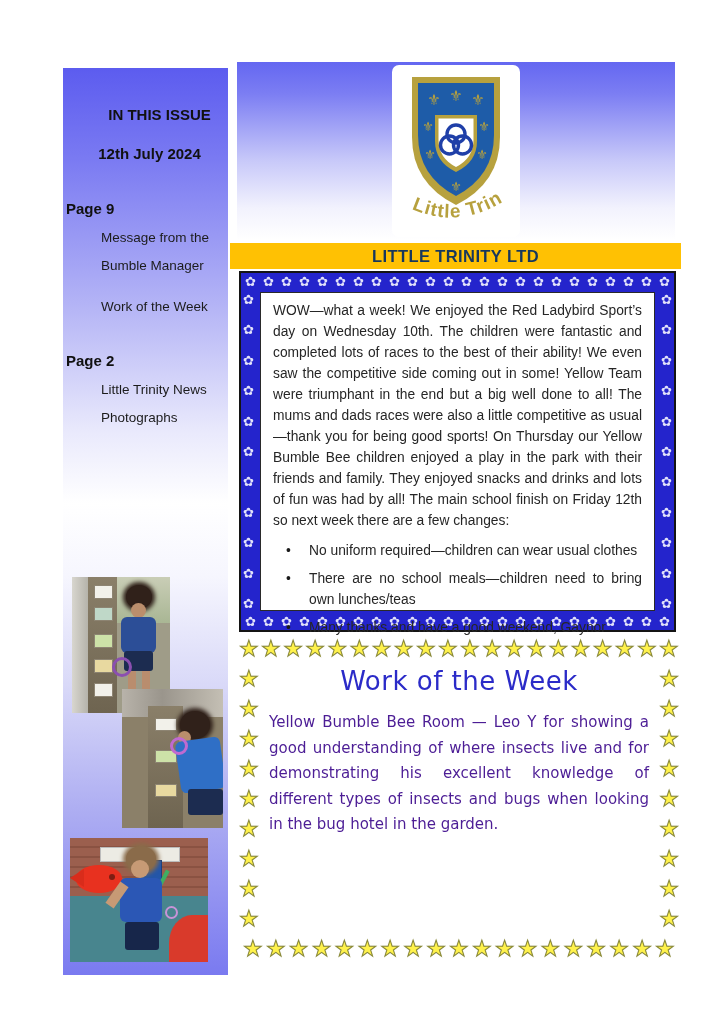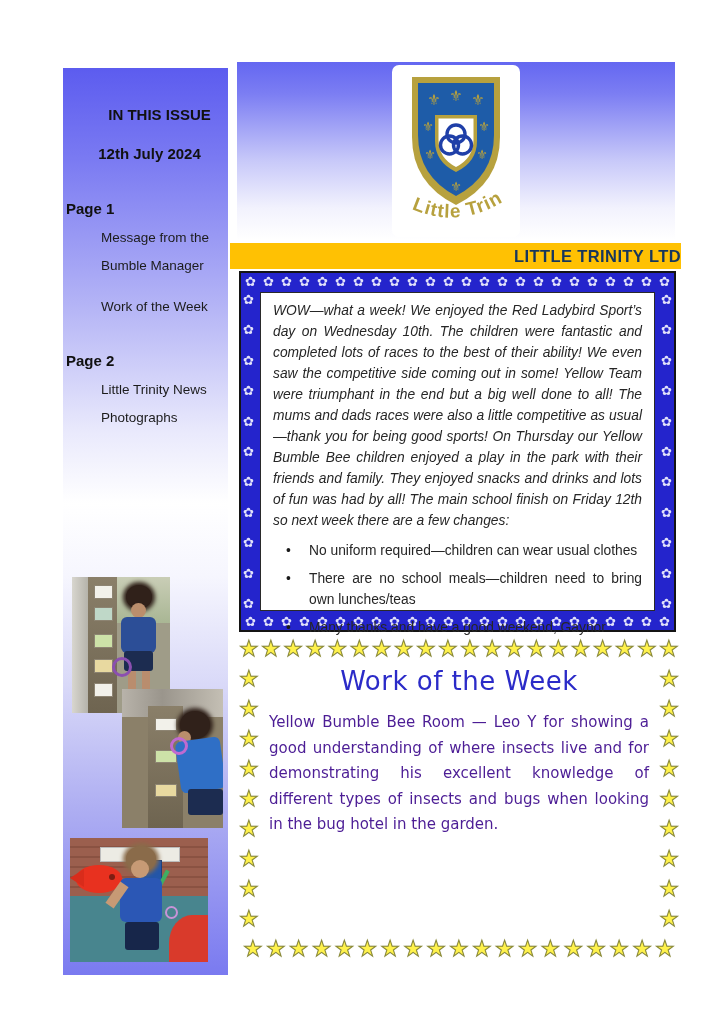--- a/index.html
+++ b/index.html
@@ -62,40 +62,40 @@
   .hero{
     left:237px;top:62px;width:438px;height:178px;
     background:linear-gradient(180deg,#6467f1 0%,#7c7ef3 18%,#c7c8f9 55%,#f2f2fd 82%,#ffffff 100%);
   }
   .logo-plate{
     position:absolute;left:50%;transform:translateX(-50%);top:3px;
     width:128px;height:172px;background:#ffffff;border-radius:7px;
   }
   .band{
     left:230px;top:243px;width:451px;height:26px;background:#ffc103;
-    display:flex;align-items:center;justify-content:flex-end;
+    display:flex;align-items:center;justify-content:center;
     font-weight:bold;font-size:16.5px;color:#17375d;letter-spacing:.4px;
   }
 
   
   .msg-box{
     left:239px;top:271px;width:437px;height:361px;
     background:#2424cc;border:2px solid #141414;box-sizing:border-box;
   }
   .fl-strip{position:absolute;display:flex;justify-content:space-between;
     color:#e2e2fa;font-size:13px;line-height:1;pointer-events:none;}
   .fl-top{top:2px;left:4px;right:4px;}
   .fl-bottom{bottom:2px;left:4px;right:4px;}
   .fl-left{top:20px;bottom:20px;left:2px;flex-direction:column;}
   .fl-right{top:20px;bottom:20px;right:2px;flex-direction:column;}
   .msg-inner{
     position:absolute;left:19px;right:19px;top:19px;bottom:19px;
     background:#fff;border:1px solid #2a2a2a;padding:7px 12px;box-sizing:border-box;
   }
-  .msg-body{font-size:13.8px;line-height:21px;text-align:justify;color:#262626;font-style:italic;}
+  .msg-body{font-size:13.8px;line-height:21px;text-align:justify;color:#262626;}
   .bullets{margin-top:9px;}
   .bullet-row{display:flex;margin-top:7px;}
   .bullet-glyph{width:36px;box-sizing:border-box;padding-left:13px;font-size:13.8px;line-height:21px;}
   .bullet-text{flex:1;font-size:13.8px;line-height:21px;text-align:justify;color:#262626;}
 
   
   .work-box{left:237px;top:638px;width:444px;height:322px;}
   .star-strip{position:absolute;display:flex;justify-content:space-between;
     color:#fff24c;font-size:22px;line-height:1;
     -webkit-text-stroke:1px #8a8a3a;text-shadow:0 0 1px #777;}
@@ -110,21 +110,21 @@
     margin:2px 0 14px 0;font-family:"DejaVu Sans",sans-serif;
   }
   .work-para{font-size:15px;line-height:25.5px;text-align:justify;color:#4c1d95;margin-bottom:13px;}
 </style>
 </head>
 <body>
 
 <div class="abs sidebar">
   <div class="sb-title">IN THIS ISSUE</div>
   <div class="sb-date">12th July 2024</div>
-  <div class="sb-page">Page 1</div>
+  <div class="sb-page">Page 9</div>
   <div class="sb-item">Message from the</div>
   <div class="sb-item">Bumble  Manager</div>
   <div class="sb-item gap">Work of the Week</div>
   <div class="sb-page">Page 2</div>
   <div class="sb-item">Little Trinity  News</div>
   <div class="sb-item">Photographs</div>
 </div>
 
 <div class="photo" id="photo1">
   <div class="p-wall"></div>

